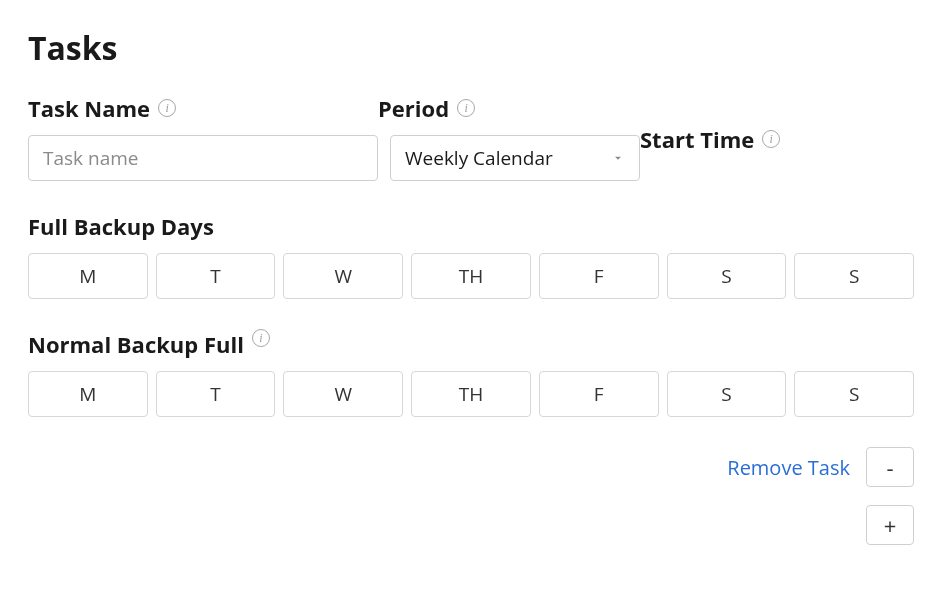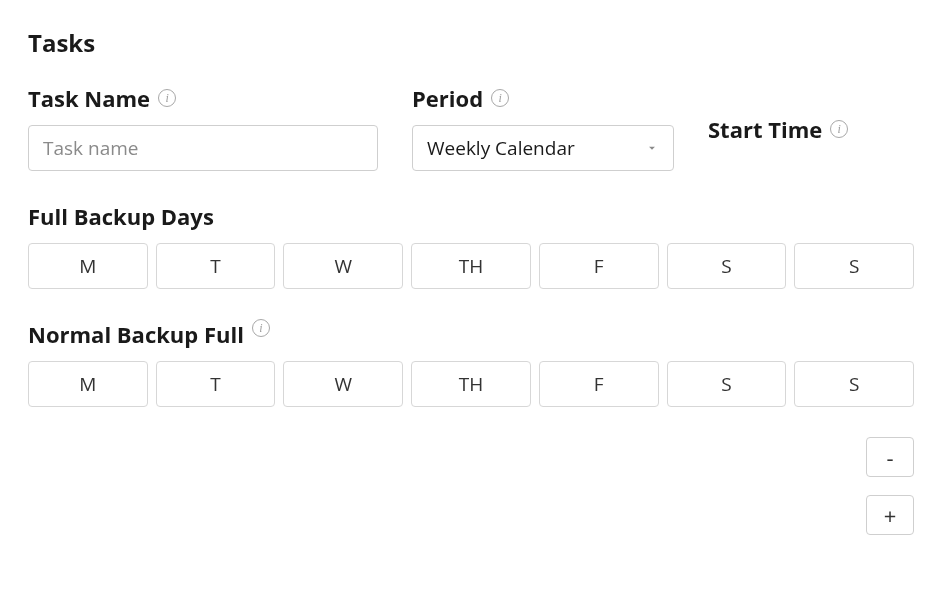--- a/index.html
+++ b/index.html
@@ -5,27 +5,26 @@
   * { box-sizing: border-box; }
   body {
     margin: 0;
     padding: 26px 28px;
     font-family: "Open Sans", "Segoe UI", Arial, sans-serif;
     color: #1a1a1a;
     background: #fff;
     width: 942px;
   }
   .section-title {
-    font-size: 24px;
+    font-size: 32px;
     font-weight: 700;
     margin: 0 0 24px 0;
   }
   .row1 {
     display: flex;
-    gap: 34px;
     margin-bottom: 30px;
     justify-content: space-between;
   }
   .field-label {
     font-size: 22px;
     font-weight: 700;
     display: flex;
     align-items: center;
     gap: 8px;
     margin-bottom: 12px;
@@ -61,20 +60,21 @@
     position: relative;
     height: 46px;
     border: 1px solid #cfcfcf;
     border-radius: 4px;
     display: flex;
     align-items: center;
     padding: 6px 14px;
     font-size: 19px;
     color: #1a1a1a;
     cursor: pointer;
+    margin-left: 12px;
   }
   .select-wrap .caret {
     margin-left: auto;
     color: #8a8a8a;
   }
   .caret svg { display: block; }
   .col-taskname { width: 350px; }
   .col-period   { width: 262px; }
   .col-start    { flex: 1; margin-top: 31px; }
 
@@ -195,18 +195,19 @@
   <div class="day-btn">T</div>
   <div class="day-btn">W</div>
   <div class="day-btn">TH</div>
   <div class="day-btn">F</div>
   <div class="day-btn">S</div>
   <div class="day-btn">S</div>
 </div>
 
 <div class="actions">
   <div class="action">
+    <span class="action-link">Remove Task</span>
     <div class="sq-btn">-</div>
   </div>
   <div class="action">
     <div class="sq-btn">+</div>
   </div>
 </div>
 
 </body></html>

